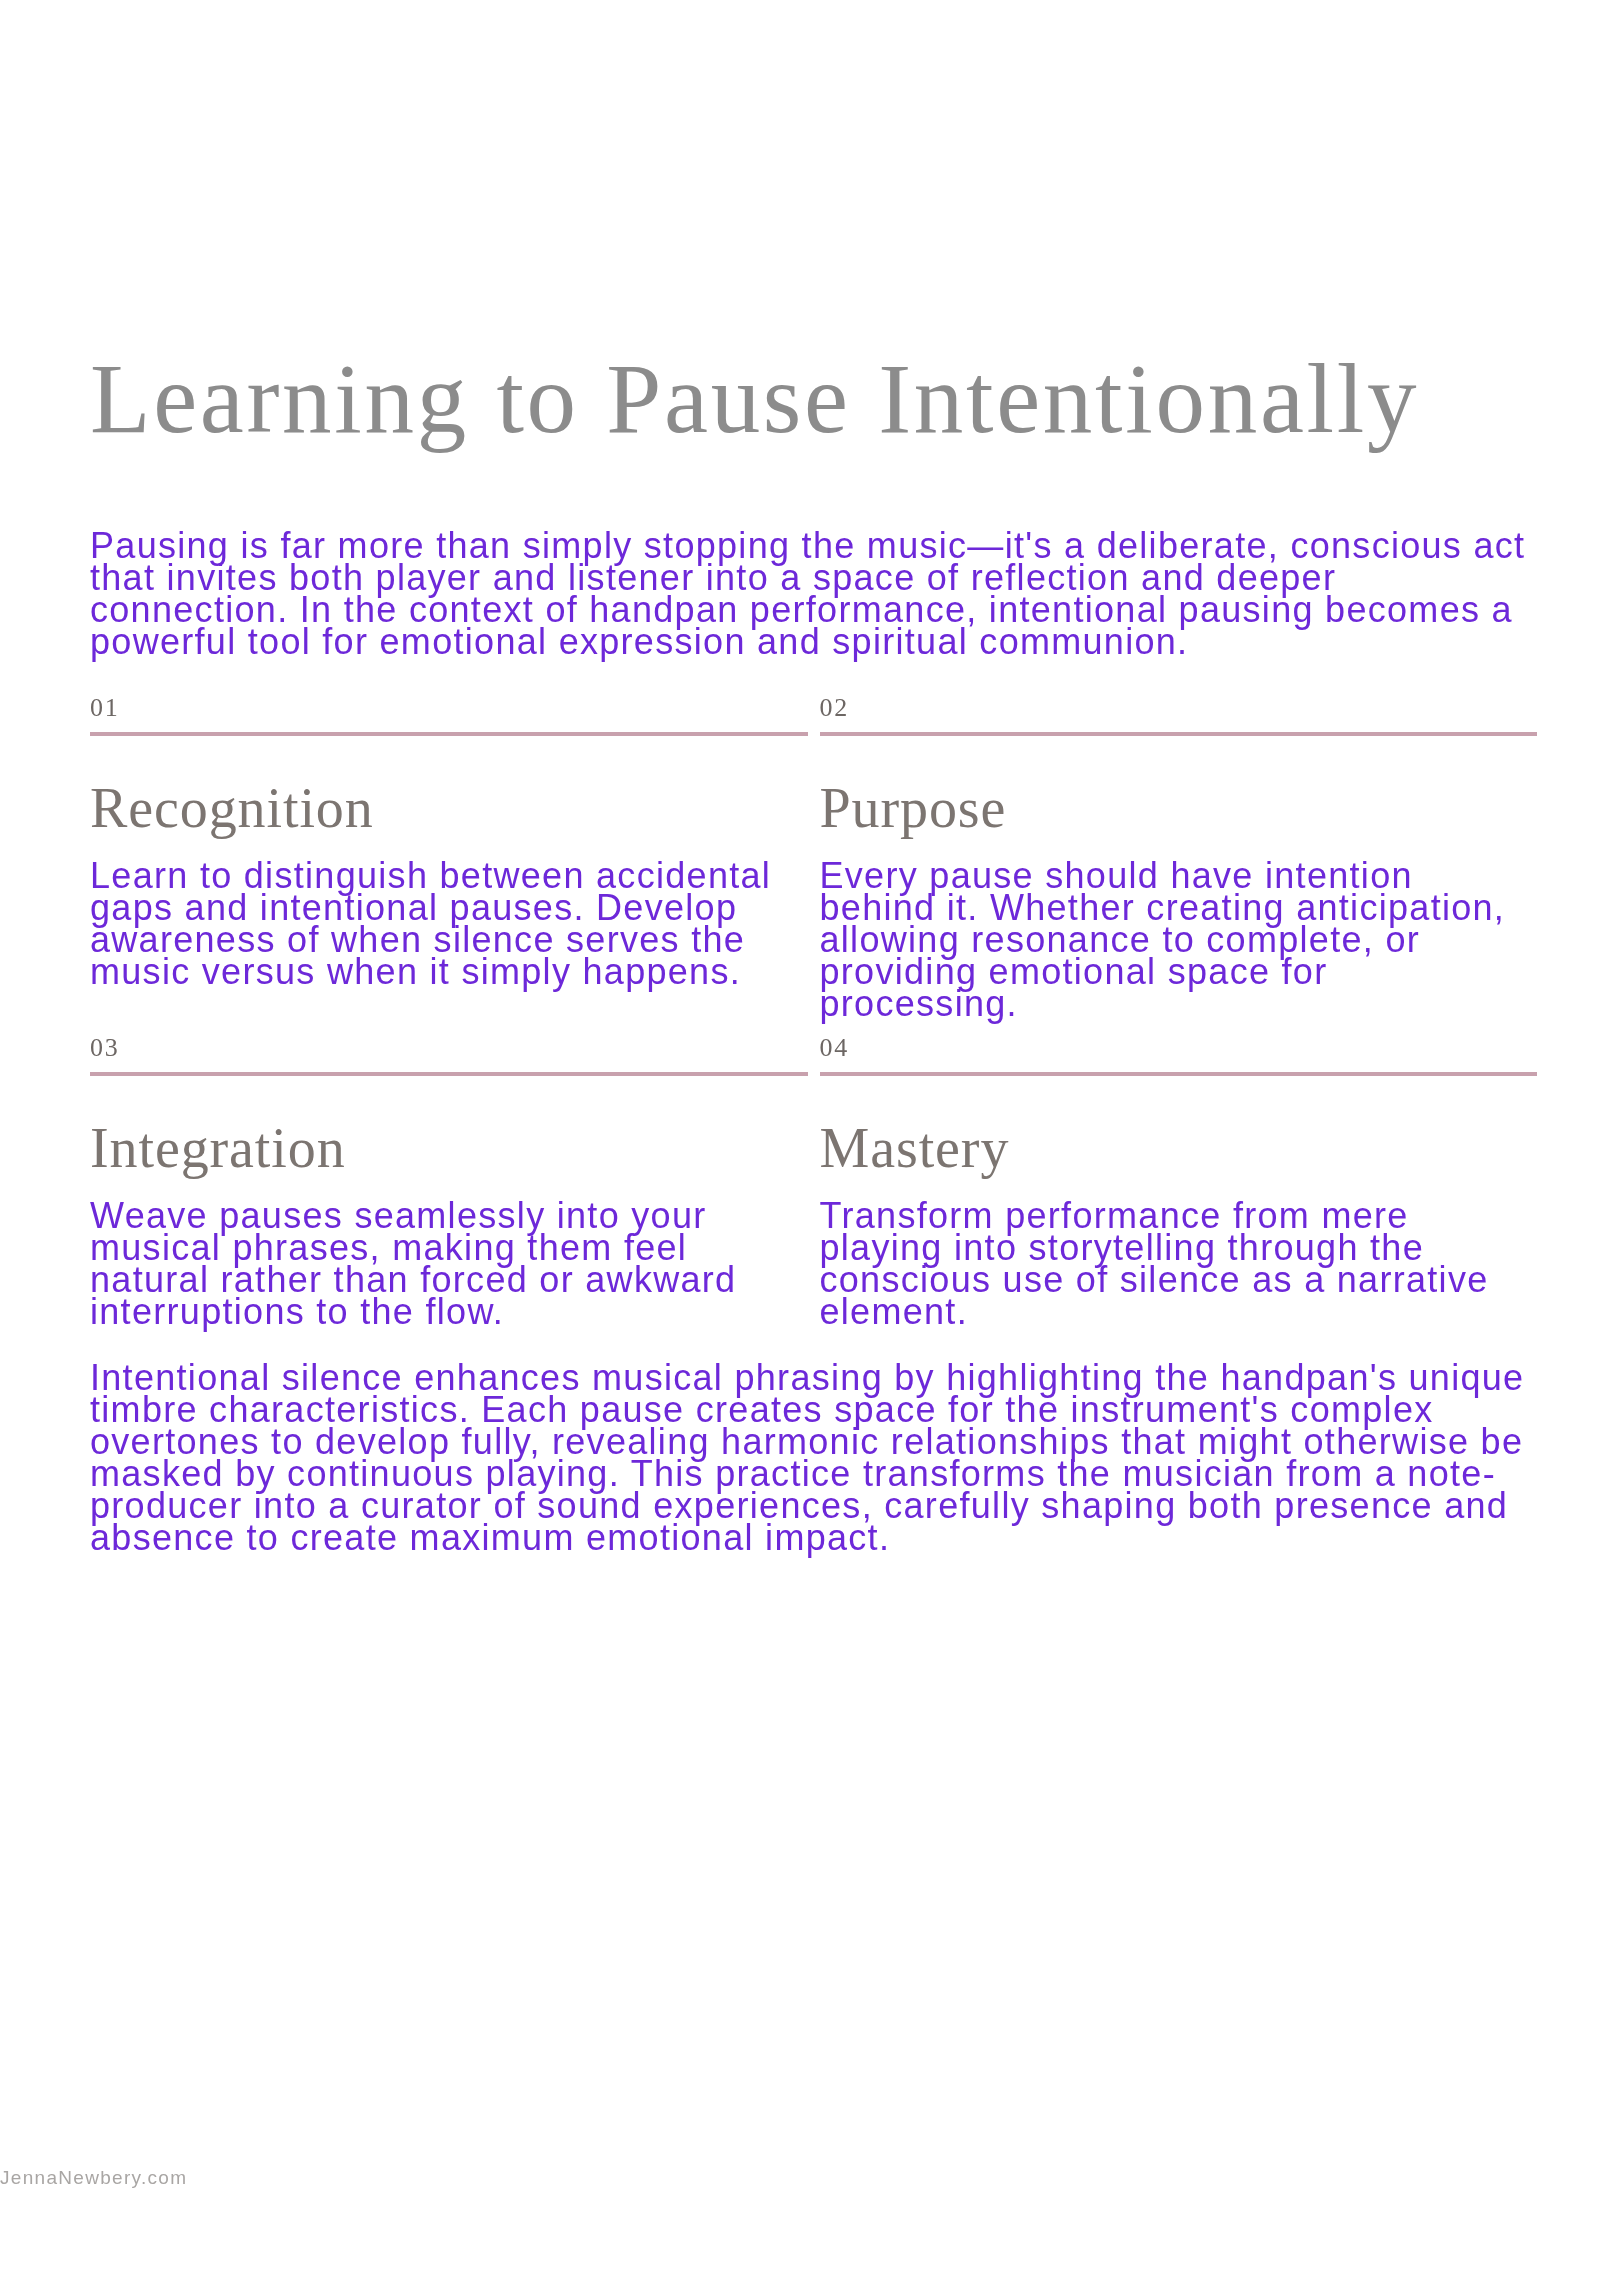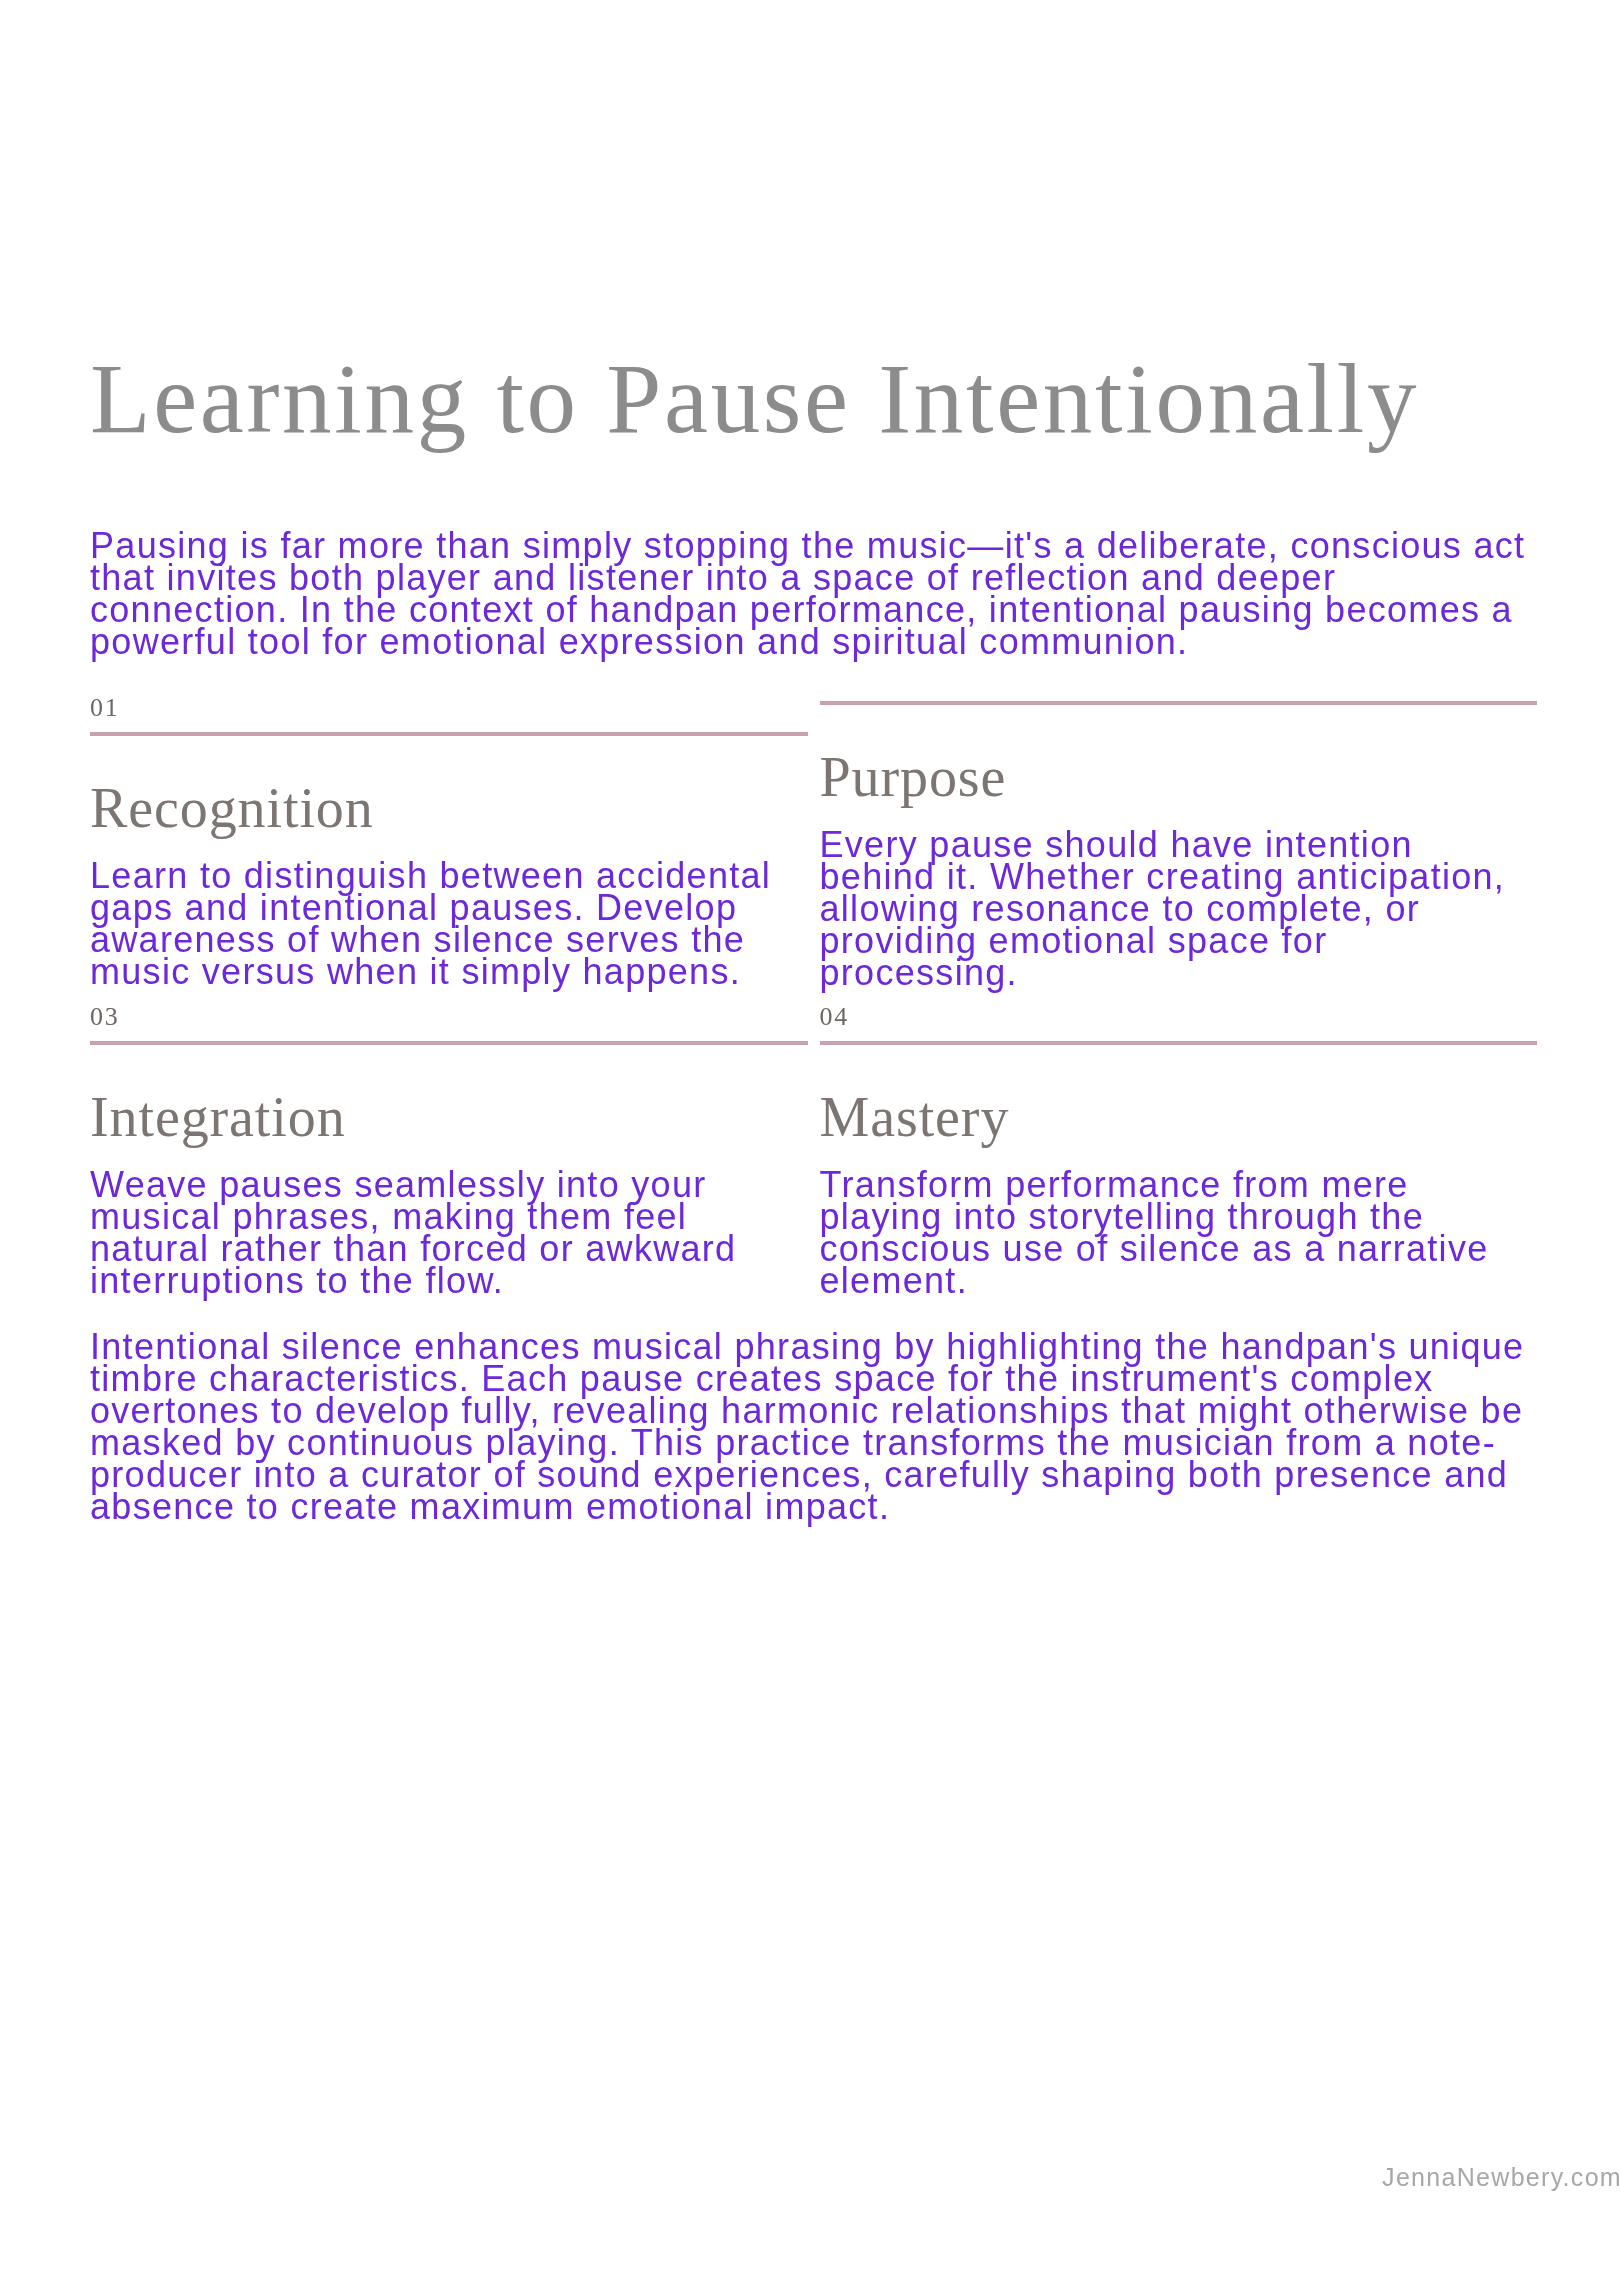--- a/index.html
+++ b/index.html
@@ -74,22 +74,22 @@
   }
   .closing {
     margin: 34px 0 0 0;
     max-width: 1447px;
   }
   .footer {
     position: absolute;
     left: 0;
     right: 0;
     bottom: 38px;
-    text-align: right;
-    font-size: 25px;
+    text-align: left;
+    font-size: 19px;
     line-height: 27px;
     letter-spacing: 1.3px;
     color: #a9a6a4;
   }
 </style>
 </head>
 <body>
 
 <div class="page">
 
@@ -100,20 +100,21 @@
   <div class="grid">
 
     <section class="card">
       <div class="num">01</div>
       <div class="rule"></div>
       <h2 class="heading">Recognition</h2>
       <p class="card-body body-text">Learn to distinguish between accidental gaps and intentional pauses. Develop awareness of when silence serves the music versus when it simply happens.</p>
     </section>
 
     <section class="card">
+      <div class="num">02</div>
       <div class="rule"></div>
       <h2 class="heading">Purpose</h2>
       <p class="card-body body-text">Every pause should have intention behind it. Whether creating anticipation, allowing resonance to complete, or providing emotional space for processing.</p>
     </section>
 
     <section class="card">
       <div class="num">03</div>
       <div class="rule"></div>
       <h2 class="heading">Integration</h2>
       <p class="card-body body-text">Weave pauses seamlessly into your musical phrases, making them feel natural rather than forced or awkward interruptions to the flow.</p>

